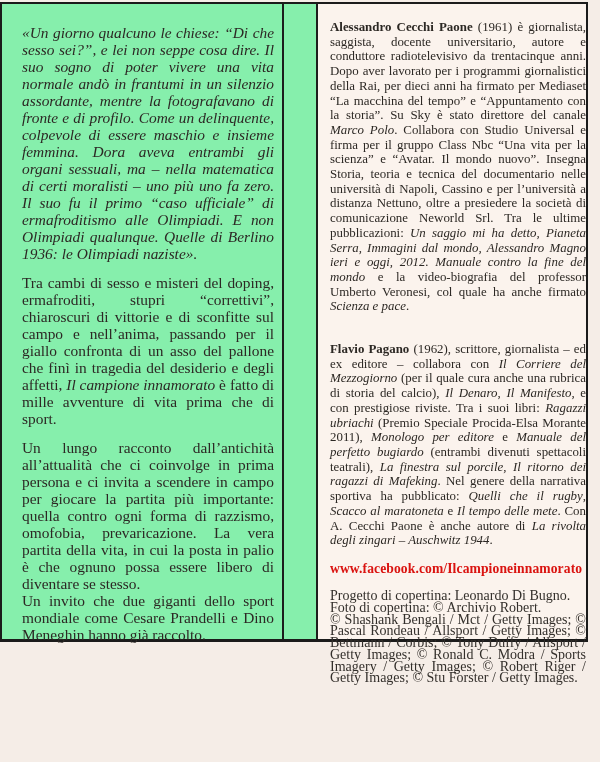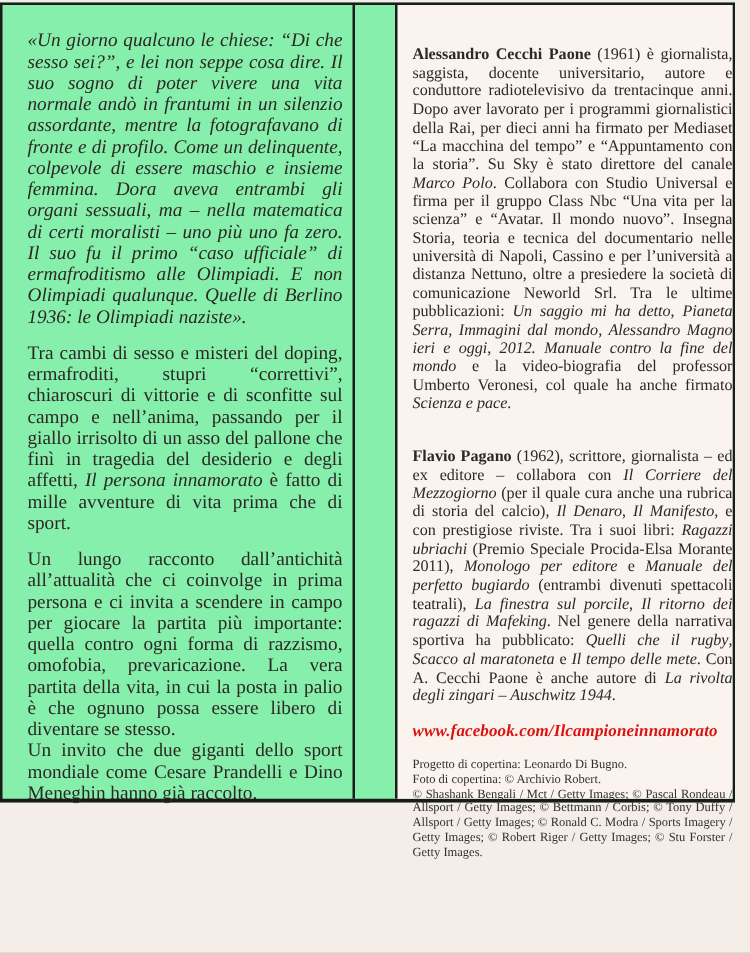--- a/index.html
+++ b/index.html
@@ -23,51 +23,51 @@
     position:absolute;top:0;bottom:0;width:2px;background:#1d1d1d;
   }
   .fold-line.one{left:280px;}
   .fold-line.two{left:314px;}
   .col{position:absolute;color:#2c2824;}
   .col-left{
     left:20px;top:20px;width:252px;
     font-size:15.4px;line-height:17px;text-align:justify;
   }
   .col-right{
-    left:328px;top:32px;width:256px;
+    left:328px;top:16px;width:256px;
     font-size:12.9px;line-height:14.7px;text-align:justify;
   }
   .col p{margin:0;}
   .col p + p{margin-top:12px;}
   .col-right p + p{margin-top:28px;}
   .col p.flush{margin-top:0;}
   .i{font-style:italic;}
   .b{font-weight:bold;}
   .fb-link{
     display:block;margin-top:13px;
     color:#da1310;font-weight:bold;font-size:13.6px;line-height:16px;
-    text-decoration:none;text-align:left;letter-spacing:0.1px;font-style:italic;
+    text-decoration:none;text-align:left;letter-spacing:0.1px;
   }
   .credits{
-    margin-top:13px;font-size:10px;line-height:11.8px;color:#332f2b;
+    margin-top:13px;font-size:14px;line-height:11.8px;color:#332f2b;
   }
   .credits .credit-line{display:block;text-align:left;}
   .credits .photo-credits{text-align:justify;}
 </style>
 </head>
 <body>
 
 <div class="page">
   <div class="right-zone"></div>
   <div class="fold-line one"></div>
   <div class="fold-line two"></div>
 
   <div class="col col-left">
       <p class=""><span class="i">«Un giorno qualcuno le chiese: “Di che sesso sei?”, e lei non seppe cosa dire. Il suo sogno di poter vivere una vita normale andò in frantumi in un silenzio assordante, mentre la fotografavano di fronte e di profilo. Come un delinquente, colpevole di essere maschio e insieme femmina. Dora aveva entrambi gli organi sessuali, ma – nella matematica di certi moralisti – uno più uno fa zero. Il suo fu il primo “caso ufficiale” di ermafroditismo alle Olimpiadi. E non Olimpiadi qualunque. Quelle di Berlino 1936: le Olimpiadi naziste».</span></p>
-      <p class=""><span>Tra cambi di sesso e misteri del doping, ermafroditi, stupri “correttivi”, chiaroscuri di vittorie e di sconfitte sul campo e nell’anima, passando per il giallo irrisolto di un asso del pallone che finì in tragedia del desiderio e degli affetti, </span><span class="i">Il persona innamorato</span><span> è fatto di mille avventure di vita prima che di sport.</span></p>
+      <p class=""><span>Tra cambi di sesso e misteri del doping, ermafroditi, stupri “correttivi”, chiaroscuri di vittorie e di sconfitte sul campo e nell’anima, passando per il giallo confronta di un asso del pallone che finì in tragedia del desiderio e degli affetti, </span><span class="i">Il campione innamorato</span><span> è fatto di mille avventure di vita prima che di sport.</span></p>
       <p class=""><span>Un lungo racconto dall’antichità all’attualità che ci coinvolge in prima persona e ci invita a scendere in campo per giocare la partita più importante: quella contro ogni forma di razzismo, omofobia, prevaricazione. La vera partita della vita, in cui la posta in palio è che ognuno possa essere libero di diventare se stesso.</span></p>
       <p class="flush"><span>Un invito che due giganti dello sport mondiale come Cesare Prandelli e Dino Meneghin hanno già raccolto.</span></p>
     </div>
 
   <div class="col col-right">
     <div>
         <p class=""><span class="b">Alessandro Cecchi Paone</span><span> (1961) è giornalista, saggista, docente universitario, autore e conduttore radiotelevisivo da trentacinque anni. Dopo aver lavorato per i programmi giornalistici della Rai, per dieci anni ha firmato per Mediaset “La macchina del tempo” e “Appuntamento con la storia”. Su Sky è stato direttore del canale </span><span class="i">Marco Polo</span><span>. Collabora con Studio Universal e firma per il gruppo Class Nbc “Una vita per la scienza” e “Avatar. Il mondo nuovo”. Insegna Storia, teoria e tecnica del documentario nelle università di Napoli, Cassino e per l’università a distanza Nettuno, oltre a presiedere la società di comunicazione Neworld Srl. Tra le ultime pubblicazioni: </span><span class="i">Un saggio mi ha detto, Pianeta Serra, Immagini dal mondo, Alessandro Magno ieri e oggi, 2012. Manuale contro la fine del mondo</span><span> e la video-biografia del professor Umberto Veronesi, col quale ha anche firmato </span><span class="i">Scienza e pace</span><span>.</span></p>
         <p class=""><span class="b">Flavio Pagano</span><span> (1962), scrittore, giornalista – ed ex editore – collabora con </span><span class="i">Il Corriere del Mezzogiorno</span><span> (per il quale cura anche una rubrica di storia del calcio), </span><span class="i">Il Denaro</span><span>, </span><span class="i">Il Manifesto</span><span>, e con prestigiose riviste. Tra i suoi libri: </span><span class="i">Ragazzi ubriachi</span><span> (Premio Speciale Procida-Elsa Morante 2011), </span><span class="i">Monologo per editore</span><span> e </span><span class="i">Manuale del perfetto bugiardo</span><span> (entrambi divenuti spettacoli teatrali), </span><span class="i">La finestra sul porcile</span><span>, </span><span class="i">Il ritorno dei ragazzi di Mafeking</span><span>. Nel genere della narrativa sportiva ha pubblicato: </span><span class="i">Quelli che il rugby</span><span>, </span><span class="i">Scacco al maratoneta</span><span> e </span><span class="i">Il tempo delle mete</span><span>. Con A. Cecchi Paone è anche autore di </span><span class="i">La rivolta degli zingari – Auschwitz 1944</span><span>.</span></p>
       </div>
     <a class="fb-link" href="#">www.facebook.com/Ilcampioneinnamorato</a>

